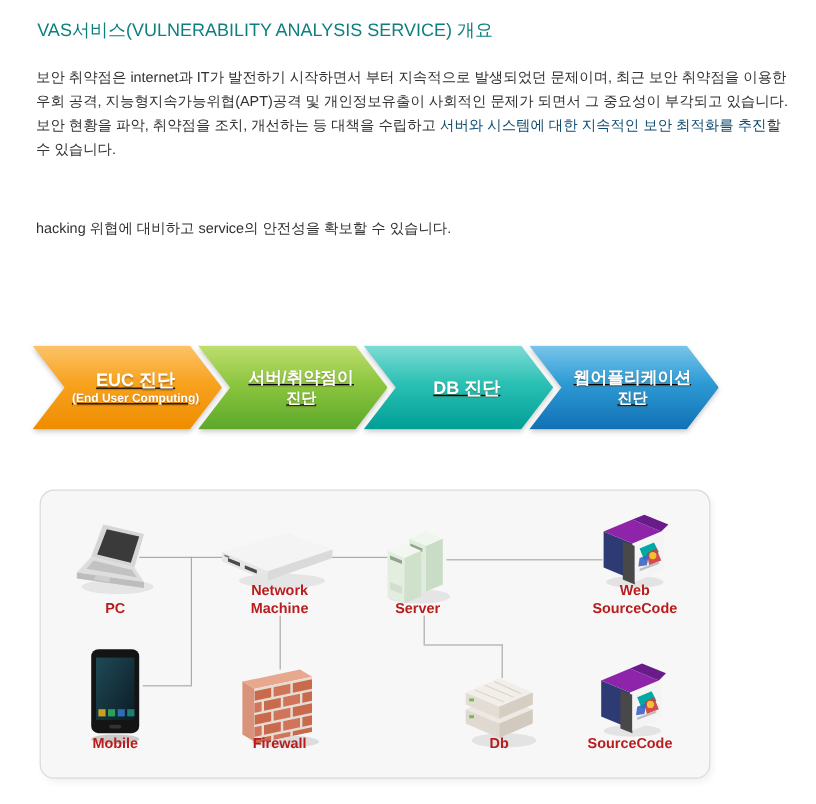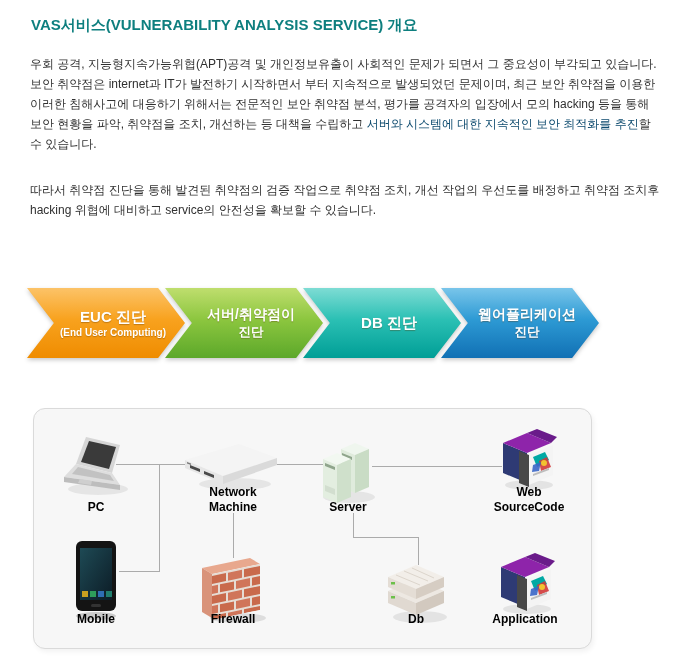--- a/index.html
+++ b/index.html
@@ -1,59 +1,57 @@
 <!DOCTYPE html>
 <html><head>
 <meta charset="utf-8">
 <style>
   html,body{margin:0;padding:0;background:#ffffff;}
   .page{position:relative;width:680px;height:670px;background:#ffffff;overflow:hidden;
         font-family:"Liberation Sans","DejaVu Sans",sans-serif;}
   
-  .title{position:absolute;left:31px;top:16px;font-size:15px;font-weight:bold;color:#0E7F7F;white-space:nowrap;}
+  .title{position:absolute;left:31px;top:16px;font-size:15px;font-weight:normal;color:#0E7F7F;white-space:nowrap;}
   
   .para{position:absolute;left:30px;font-size:12px;line-height:20px;color:#303030;}
   .para .tline{white-space:nowrap;}
   .hl{color:#0c4a6e;}
   
   .banner{position:absolute;left:27px;top:288px;width:580px;height:70px;}
-  .aw{position:absolute;top:0;width:158px;height:50px;filter:drop-shadow(0 2px 2px rgba(0,0,0,0.22));}
+  .aw{position:absolute;top:0;width:158px;height:50px;filter:drop-shadow(0 2px 2px rgba(0,0,0,0.22));text-decoration:underline;}
   .aw1{left:0;} .aw2{left:138px;} .aw3{left:276px;} .aw4{left:414px;}
   .arrow{width:158px;height:70px;clip-path:polygon(0% 0%,83% 0%,100% 50%,83% 100%,0% 100%,17% 50%);
          display:flex;flex-direction:column;align-items:center;justify-content:center;
          padding-left:14px;box-sizing:border-box;}
   .arrow-label{font-size:14px;font-weight:bold;color:#fff;text-shadow:0 1px 1px rgba(90,50,0,0.35);white-space:nowrap;}
   .arrow-sub{font-size:12.5px;font-weight:bold;color:#fff;text-shadow:0 1px 1px rgba(90,50,0,0.35);white-space:nowrap;}
   .aw1 .arrow-label{font-size:15px;}
   .aw1 .arrow-sub{font-size:10px;}
   .aw3 .arrow-label{font-size:15px;}
   
   .diagram{position:absolute;left:33px;top:408px;width:557px;height:239px;background:#F7F7F7;
            border:1px solid #DADADA;border-radius:12px;box-shadow:2px 3px 5px rgba(0,0,0,0.05);}
-  .node-label{position:absolute;text-align:center;font-size:12px;line-height:15px;font-weight:bold;color:#000000;}
+  .node-label{position:absolute;text-align:center;font-size:12px;line-height:15px;font-weight:bold;color:#b91c1c;}
   .icon{position:absolute;}
   .cline{position:absolute;background:#ABABAB;}
 </style>
 </head>
 <body>
 
 <div class="page">
 
   <div class="title">VAS서비스(VULNERABILITY ANALYSIS SERVICE) 개요</div>
 
   <div class="para" style="top:54px;">
+    <div class="tline">보안 취약점은 internet과 IT가 발전하기 시작하면서 부터 지속적으로 발생되었던 문제이며, 최근 보안 취약점을 이용한</div>
     <div class="tline">우회 공격, 지능형지속가능위협(APT)공격 및 개인정보유출이 사회적인 문제가 되면서 그 중요성이 부각되고 있습니다.</div>
-    <div class="tline">보안 취약점은 internet과 IT가 발전하기 시작하면서 부터 지속적으로 발생되었던 문제이며, 최근 보안 취약점을 이용한</div>
-    <div class="tline">이러한 침해사고에 대응하기 위해서는 전문적인 보안 취약점 분석, 평가를 공격자의 입장에서 모의 hacking 등을 통해</div>
     <div class="tline"><span>보안 현황을 파악, 취약점을 조치, 개선하는 등 대책을 수립하고 </span><span class="hl">서버와 시스템에 대한 지속적인 보안 최적화를 추진</span><span>할</span></div>
     <div class="tline">수 있습니다.</div>
   </div>
 
   <div class="para" style="top:180px;">
-    <div class="tline">따라서 취약점 진단을 통해 발견된 취약점의 검증 작업으로 취약점 조치, 개선 작업의 우선도를 배정하고 취약점 조치후</div>
     <div class="tline">hacking 위협에 대비하고 service의 안전성을 확보할 수 있습니다.</div>
   </div>
 
   <div class="banner">
     <div class="aw aw1">
       <div class="arrow" style="background: linear-gradient(rgb(252, 195, 104) 0%, rgb(248, 162, 30) 45%, rgb(239, 140, 0) 100%);">
         <div class="arrow-label">EUC 진단</div>
         <div class="arrow-sub">(End User Computing)</div>
       </div>
     </div>
@@ -214,16 +212,16 @@
       <polygon points="8,16 32,6 56,16 32,26" fill="#8E24AA"></polygon>
       <polygon points="32,6 42,2 62,10 56,16" fill="#6A1B8A"></polygon>
       <polygon points="24,24 34,28 34,60 24,56" fill="#484848"></polygon>
       <polygon points="34,28 58,18 58,48 34,58" fill="#F4F4F4"></polygon>
       <polygon points="38,30 50,25 54,33 42,40" fill="#00A9A4"></polygon>
       <polygon points="44,34 52,30 56,40 46,44" fill="#D23A3A" opacity="0.9"></polygon>
       <polygon points="38,38 46,35 44,44 37,45" fill="#3A66C8" opacity="0.9"></polygon>
       <circle cx="49" cy="36" r="3" fill="#F2C230"></circle>
       <polygon points="38,47 54,41 54,43 38,49" fill="#BDBDBD"></polygon>
     </svg>
-    <div class="node-label" style="left:444px;top:203px;width:94px;">Application</div>
+    <div class="node-label" style="left:444px;top:203px;width:94px;">SourceCode</div>
 
   </div>
 </div>
 
 </body></html>

